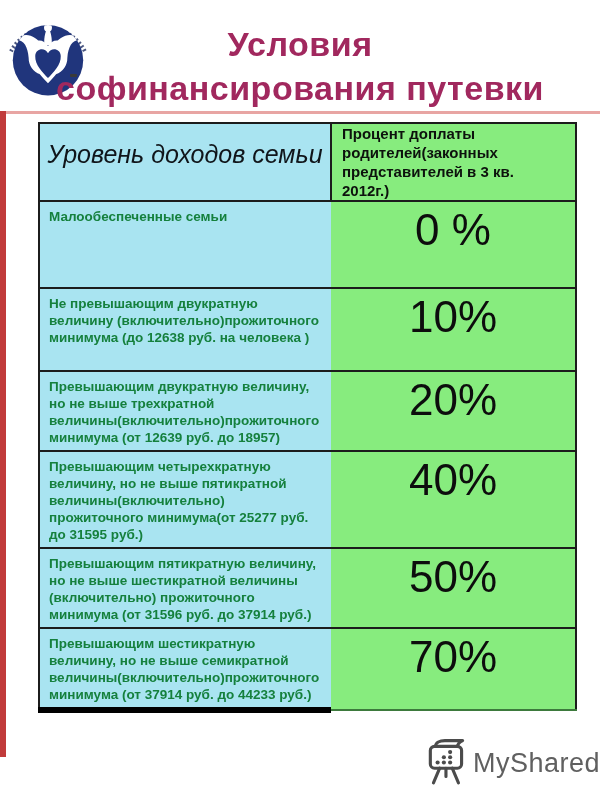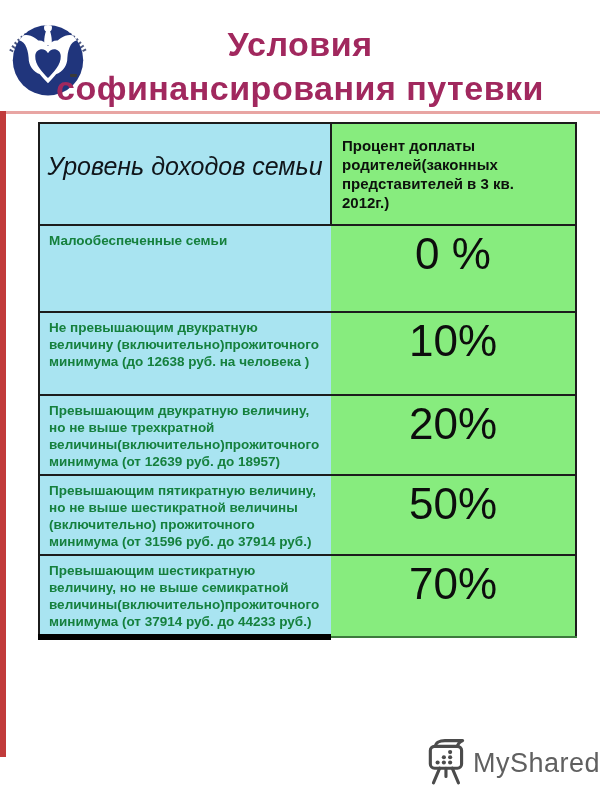--- a/index.html
+++ b/index.html
@@ -32,21 +32,21 @@
   col.c-income{width:292px;}
   col.c-pct{width:245px;}
   th,td{border:2px solid #1c1c1c;overflow:hidden;}
   th.income-h{
     background:#A9E4F1;font-style:italic;font-weight:normal;
     font-size:25px;color:#10151a;text-align:center;vertical-align:middle;
     padding:0 4px 16px 4px;
   }
   th.pct-h{
     background:#87EC7E;font-weight:bold;font-size:15px;line-height:19px;
-    color:#0d120d;text-align:left;vertical-align:middle;padding:12px 10px;
+    color:#0d120d;text-align:left;vertical-align:middle;padding:0 10px;
   }
   td.income{
     background:#A9E4F1;font-weight:bold;font-size:13.5px;line-height:17px;
     color:#15803d;text-align:left;vertical-align:top;
     padding:6px 12px 4px 9px;border-right:none;
   }
   td.pct{
     background:#87EC7E;font-size:44px;font-weight:400;line-height:46px;
     color:#0d0d0d;text-align:center;vertical-align:top;
     padding-top:5px;border-left:none;
@@ -122,20 +122,24 @@
         <td class="pct">0 %</td>
       </tr>
       <tr class="rh1">
         <td class="income">Не превышающим двукратную величину (включительно)прожиточного минимума (до 12638 руб. на человека )</td>
         <td class="pct">10%</td>
       </tr>
       <tr class="rh2">
         <td class="income">Превышающим двукратную величину, но не выше трехкратной величины(включительно)прожиточного минимума (от 12639 руб. до 18957)</td>
         <td class="pct">20%</td>
       </tr>
+      <tr class="rh4">
+        <td class="income">Превышающим четырехкратную величину, но не выше пятикратной величины(включительно) прожиточного минимума(от 25277 руб. до 31595 руб.)</td>
+        <td class="pct">40%</td>
+      </tr>
       <tr class="rh5">
         <td class="income">Превышающим пятикратную величину, но не выше шестикратной величины (включительно) прожиточного минимума (от 31596 руб. до 37914 руб.)</td>
         <td class="pct">50%</td>
       </tr>
       <tr class="rh6 last">
         <td class="income">Превышающим шестикратную величину, но не выше семикратной величины(включительно)прожиточного минимума (от 37914 руб. до 44233 руб.)</td>
         <td class="pct">70%</td>
       </tr>
     </tbody>
   </table>

